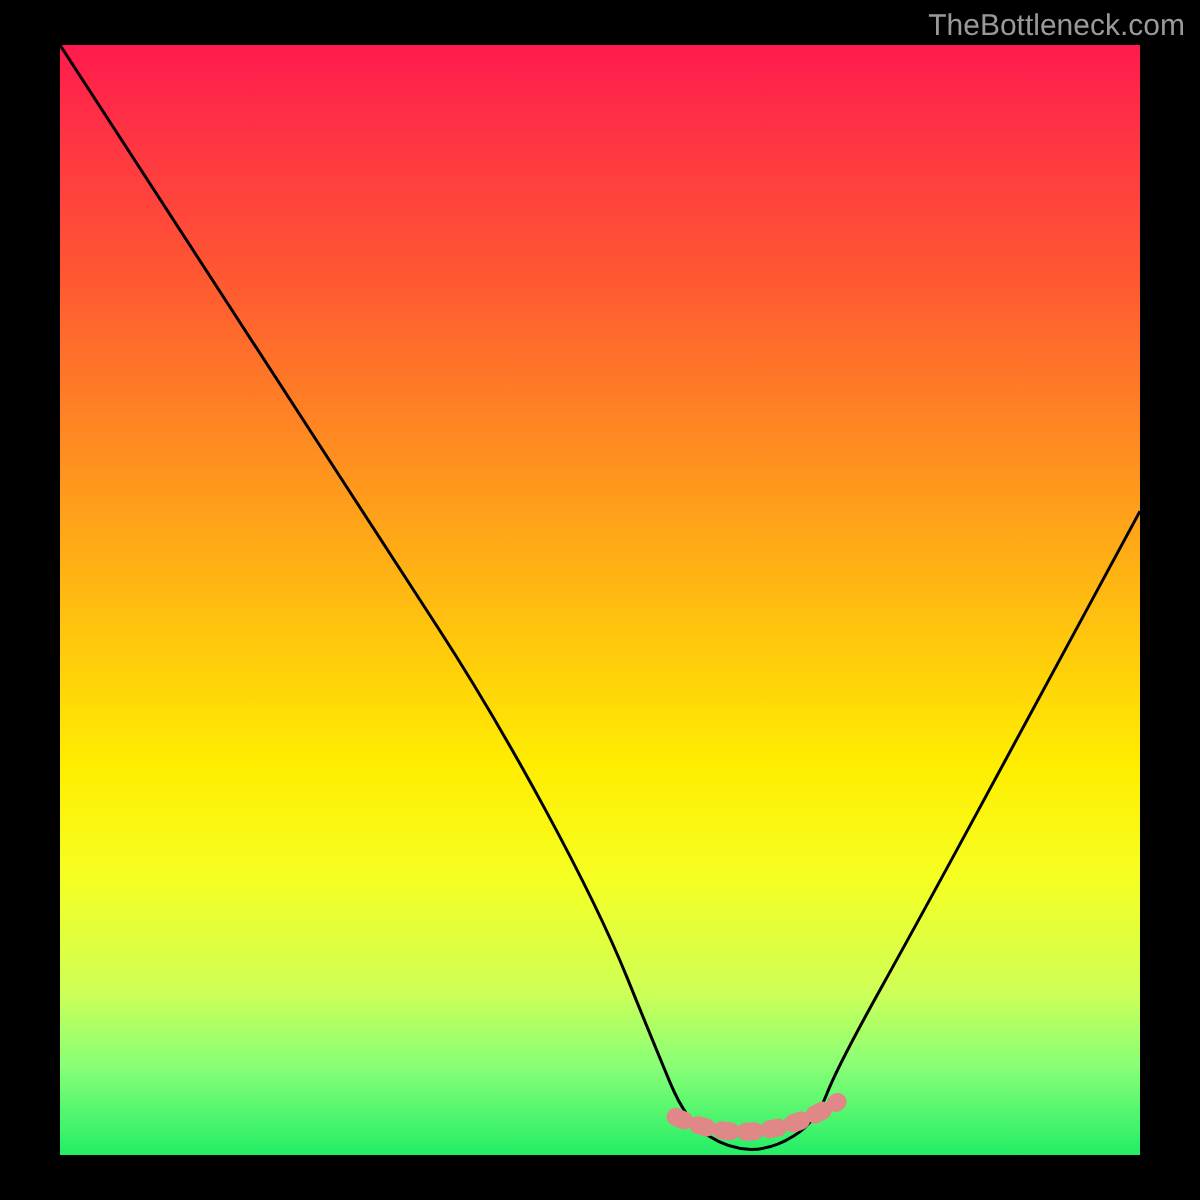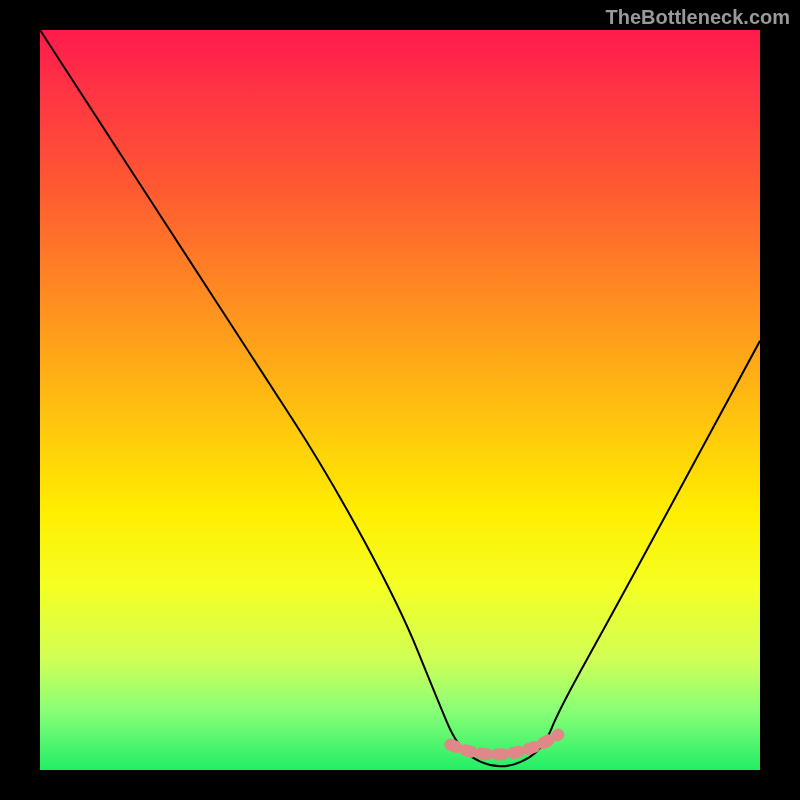--- a/index.html
+++ b/index.html
@@ -11,21 +11,20 @@
     overflow: hidden;
     font-family: Arial, sans-serif;
   }
   .watermark {
     position: absolute;
     top: 6px;
     right: 10px;
     color: #999;
     font-size: 20px;
     z-index: 10;
-    font-weight: bold;
   }
   .plot-area {
     position: absolute;
     left: 40px;
     top: 30px;
     width: 720px;
     height: 740px;
     background: linear-gradient(to bottom,
       #ff1a4d 0%,
       #ff3344 8%,

